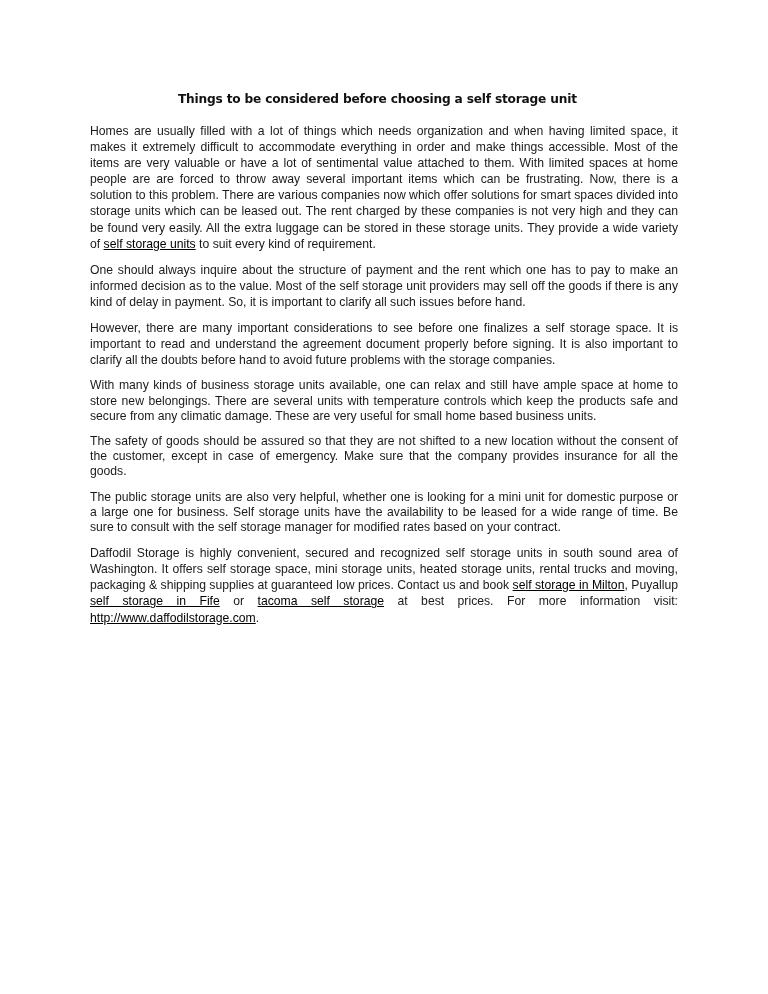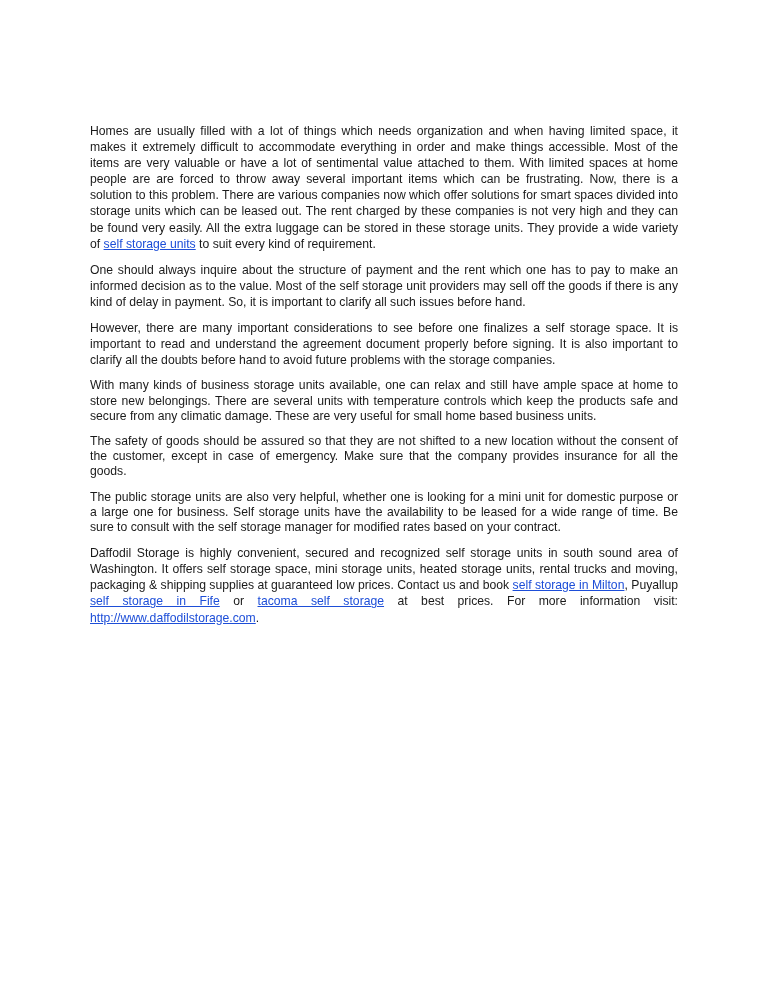--- a/index.html
+++ b/index.html
@@ -10,26 +10,27 @@
     font-family: "DejaVu Sans", sans-serif; font-weight: bold;
     font-size: 12.2px; color: #111; letter-spacing: -0.2px; margin: 0;
   }
   .body {
     position: absolute; left: 90px; top: 123px; width: 588px;
     font-family: "Liberation Sans", sans-serif; font-size: 12.2px;
     color: #1a1a1a; line-height: 16.1px;
   }
   .para { margin: 0 0 10px 0; text-align: justify; }
   .para.tight { line-height: 15.2px; }
-  a.link { color: #1d4ed8; }
+  a.link { color: #000000; }
 </style>
 </head>
 <body>
 
 <div class="page">
+  <h1 class="title">Things to be considered before choosing a self storage unit</h1>
 
   <div class="body">
     <p class="para"><span>Homes are usually filled with a lot of things which needs organization and when having limited space, it makes  it extremely difficult to accommodate everything in order and make things accessible. Most of the items are very valuable or have a lot of sentimental value attached to them. With limited spaces at home people are are forced to throw away several important items which can be frustrating. Now, there is a solution to this problem. There are various companies now which offer solutions for smart spaces divided into storage units which can be leased out. The rent charged by these companies is not very high and they can be found very easily. All the extra luggage can be stored in these storage units. They provide a wide variety of </span><a class="link" href="#">self storage units</a><span> to suit every kind of requirement.</span></p>
 
     <p class="para">One should always inquire about the structure of payment and the rent which one has to pay to make an informed decision as to the value.  Most of the self storage unit providers may sell off the goods if there is any kind of delay in payment. So, it is important to clarify all such issues before hand.</p>
 
     <p class="para">However, there are many important considerations to see before one finalizes a self storage space. It is important to read and understand the agreement document properly before signing. It is also important to clarify all the doubts before hand to avoid future problems with the storage companies.</p>
 
 
     <p class="para tight">With many kinds of business storage units available, one can relax and still have ample space at home to store new belongings. There are several units with temperature controls which keep the products safe and secure from any climatic damage. These are very useful for small home based business units.</p>

